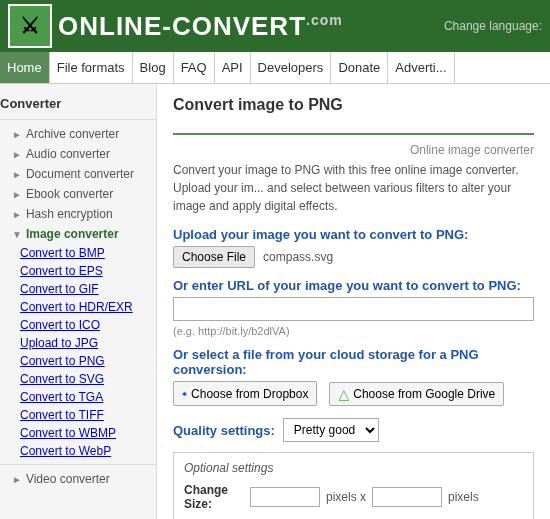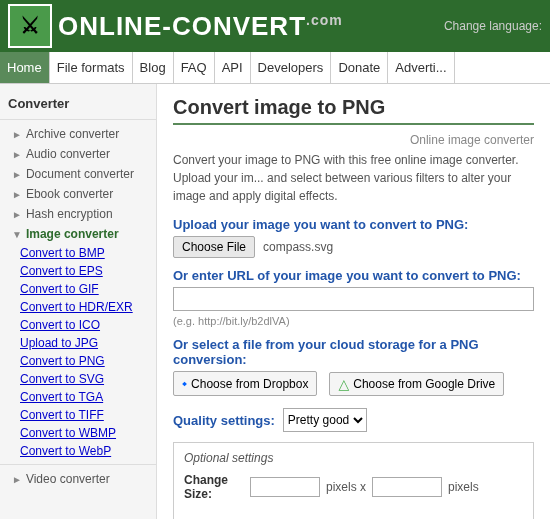--- a/index.html
+++ b/index.html
@@ -19,49 +19,49 @@
     .nav { background: #fff; border-bottom: 1px solid #ccc; display: flex; }
     .nav-item { padding: 8px 7px; font-size: 13px; cursor: pointer; border-right: 1px solid #ccc; }
     .nav-item.active { background: #5a8a5a; color: #fff; }
     .nav-item:not(.active) { color: #333; }
 
     
     .layout { display: flex; min-height: 400px; }
 
     
     .sidebar { width: 157px; background: #f5f5f5; border-right: 1px solid #ddd; padding: 8px 0; flex-shrink: 0; }
-    .sidebar-section { font-weight: bold; color: #333; padding: 4px 8px; font-size: 13px; }
+    .sidebar-section { font-weight: bold; color: #333; padding: 4px 0; font-size: 13px; }
     .sidebar-item { padding: 3px 8px 3px 12px; color: #555; cursor: pointer; font-size: 12px; display: flex; align-items: center; }
     .sidebar-item .arrow { margin-right: 4px; font-size: 10px; color: #888; }
     .sidebar-item.active-section { font-weight: bold; color: #2d6b2d; }
     .sidebar-subitem { padding: 2px 8px 2px 20px; color: #0000cc; cursor: pointer; font-size: 12px; text-decoration: underline; }
     .sidebar-divider { border-top: 1px solid #ddd; margin: 4px 0; }
 
     
     .main { flex: 1; padding: 12px 16px; }
-    .page-title { font-size: 20px; color: #333; font-weight: bold; margin-bottom: 8px; border-bottom: 2px solid #5a8a5a; padding-bottom: 4px; }
+    .page-title { font-size: 16px; color: #333; font-weight: bold; margin-bottom: 8px; border-bottom: 2px solid #5a8a5a; padding-bottom: 19px; }
     .online-label { text-align: right; color: #888; font-size: 12px; margin-bottom: 4px; }
     .description { font-size: 12px; color: #555; margin-bottom: 12px; line-height: 1.5; }
 
     .section-label { color: #2255aa; font-weight: bold; font-size: 13px; margin-bottom: 4px; }
     .upload-row { display: flex; align-items: center; gap: 8px; margin-bottom: 10px; }
     .choose-file-btn { background: #e8e8e8; border: 1px solid #aaa; padding: 3px 8px; cursor: pointer; font-size: 12px; border-radius: 2px; }
     .filename { font-size: 12px; color: #555; }
 
     .url-input { width: 100%; border: 1px solid #aaa; padding: 4px 6px; font-size: 12px; margin-bottom: 4px; }
     .url-hint { color: #888; font-size: 11px; margin-bottom: 10px; }
 
     .cloud-row { display: flex; align-items: center; gap: 12px; margin-bottom: 12px; }
     .cloud-btn { display: flex; align-items: center; gap: 4px; border: 1px solid #aaa; padding: 3px 8px; cursor: pointer; font-size: 12px; background: #f5f5f5; border-radius: 2px; }
     .dropbox-icon { color: #0061ff; font-size: 14px; }
     .gdrive-icon { color: #4caf50; font-size: 14px; }
 
     .quality-row { display: flex; align-items: center; gap: 8px; margin-bottom: 10px; }
     .quality-label { font-weight: bold; color: #2255aa; font-size: 13px; }
-    .quality-select { border: 1px solid #aaa; padding: 3px 0; font-size: 12px; background: #fff; cursor: pointer; }
+    .quality-select { border: 1px solid #aaa; padding: 3px 6px; font-size: 12px; background: #fff; cursor: pointer; }
 
     .optional-box { border: 1px solid #ccc; padding: 8px 10px; }
     .optional-title { font-size: 12px; color: #555; margin-bottom: 8px; font-style: italic; }
 
     .setting-row { display: flex; align-items: center; gap: 6px; margin-bottom: 10px; font-size: 12px; }
     .setting-label { width: 60px; color: #333; font-weight: bold; }
     .pixel-input { width: 70px; border: 1px solid #aaa; padding: 2px 4px; font-size: 12px; }
     .px-label { color: #555; }
   </style>
 </head>

